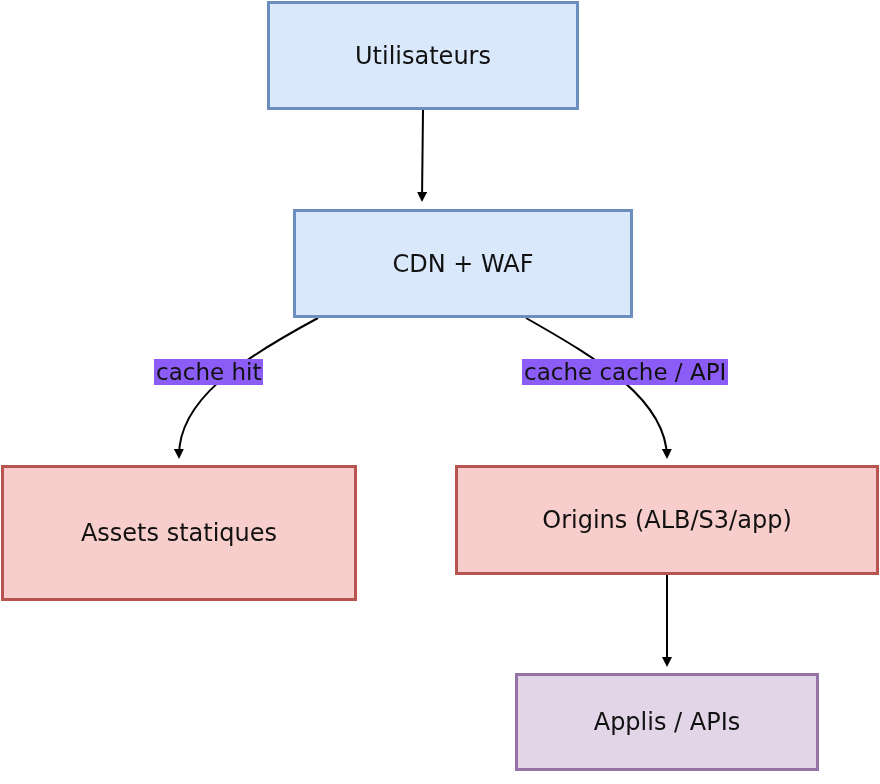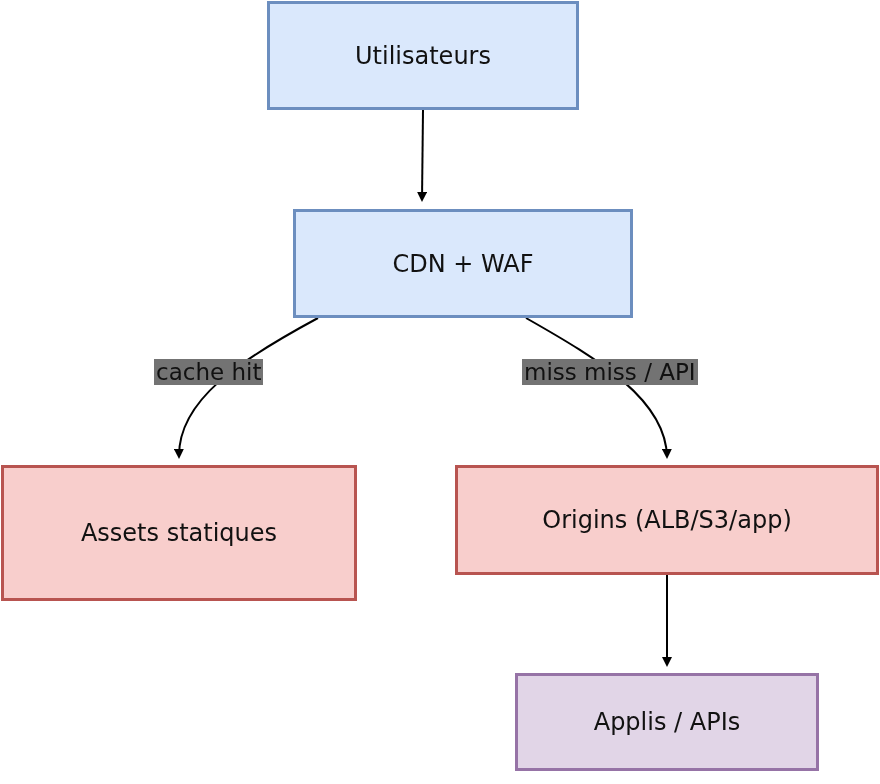--- a/index.html
+++ b/index.html
@@ -4,21 +4,21 @@
 <style>
   html, body { margin: 0; padding: 0; background: #ffffff; }
   body { width: 880px; height: 784px; position: relative; overflow: hidden;
          font-family: "DejaVu Sans", sans-serif; }
   .node { position: absolute; box-sizing: border-box; border-width: 3px; border-style: solid;
           display: flex; align-items: center; justify-content: center;
           font-size: 24px; color: #111; }
   .blue { background: #dae8fc; border-color: #6c8ebf; }
   .red { background: #f8cecc; border-color: #b85450; }
   .purple { background: #e1d5e7; border-color: #9673a6; }
-  .edge-label { position: absolute; font-size: 23px; color: #111; background: #737373;
+  .edge-label { position: absolute; font-size: 23px; color: #111; background: #8b5cf6;
                 padding: 0 2px; white-space: nowrap; }
   svg#edges { position: absolute; left: 0; top: 0; }
 </style>
 </head>
 <body>
 
 <svg id="edges" width="880" height="784">
   <defs>
     <marker id="arrow" markerWidth="10" markerHeight="10" refX="8" refY="5" orient="auto" markerUnits="userSpaceOnUse">
       <path d="M0,0 L10,5 L0,10 z" fill="#000"></path>
@@ -32,21 +32,21 @@
 
 <div class="node blue" style="left:267px; top:1px; width:312px; height:109px;">
   <span>Utilisateurs</span>
 </div>
 
 <div class="node blue" style="left:273px; top:209px; width:340px; height:109px;margin-left:20px;">
   <span>CDN + WAF</span>
 </div>
 
 <span class="edge-label" style="left:154px; top:359px;">cache hit</span>
-<span class="edge-label" style="left:522px; top:359px;">miss miss / API</span>
+<span class="edge-label" style="left:522px; top:359px;">cache cache / API</span>
 
 <div class="node red" style="left:1px; top:465px; width:356px; height:136px;">
   <span>Assets statiques</span>
 </div>
 
 <div class="node red" style="left:455px; top:465px; width:424px; height:110px;">
   <span>Origins (ALB/S3/app)</span>
 </div>
 
 <div class="node purple" style="left:515px; top:673px; width:304px; height:98px;">

